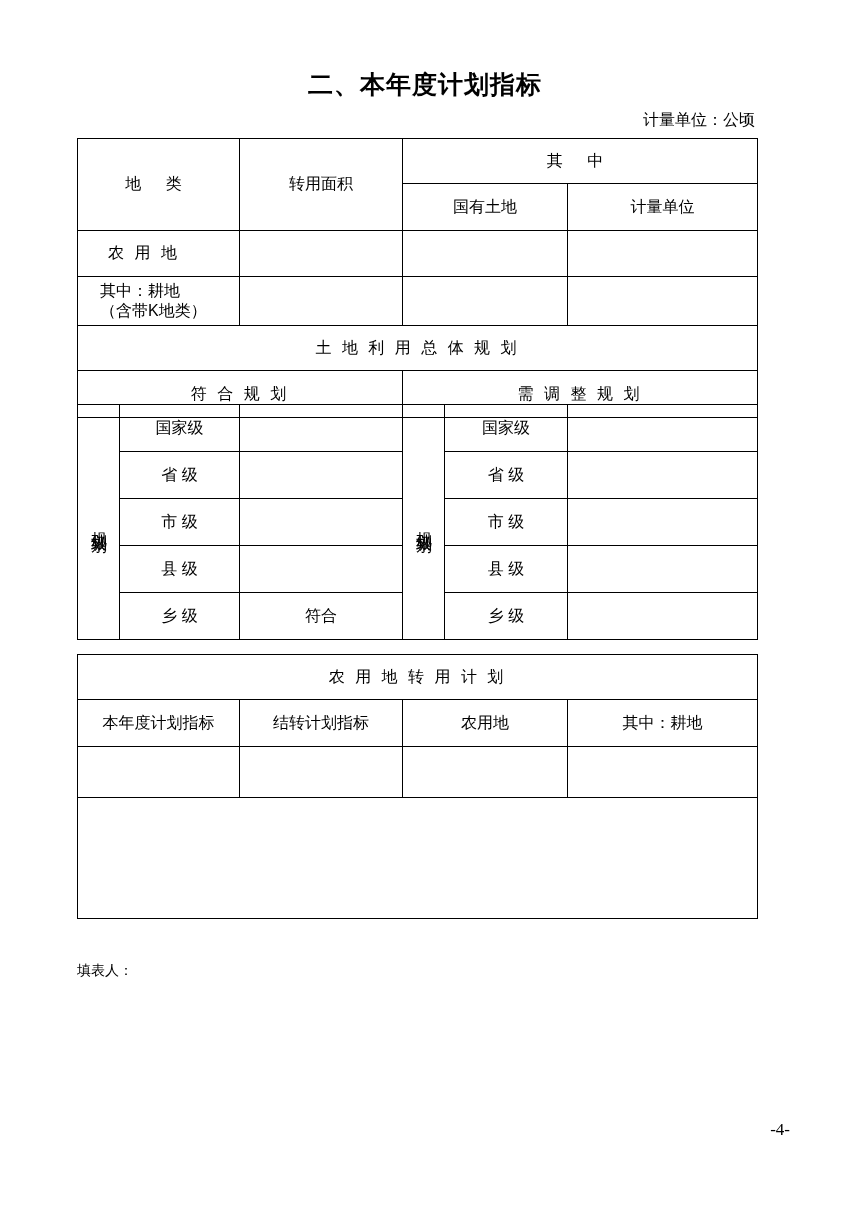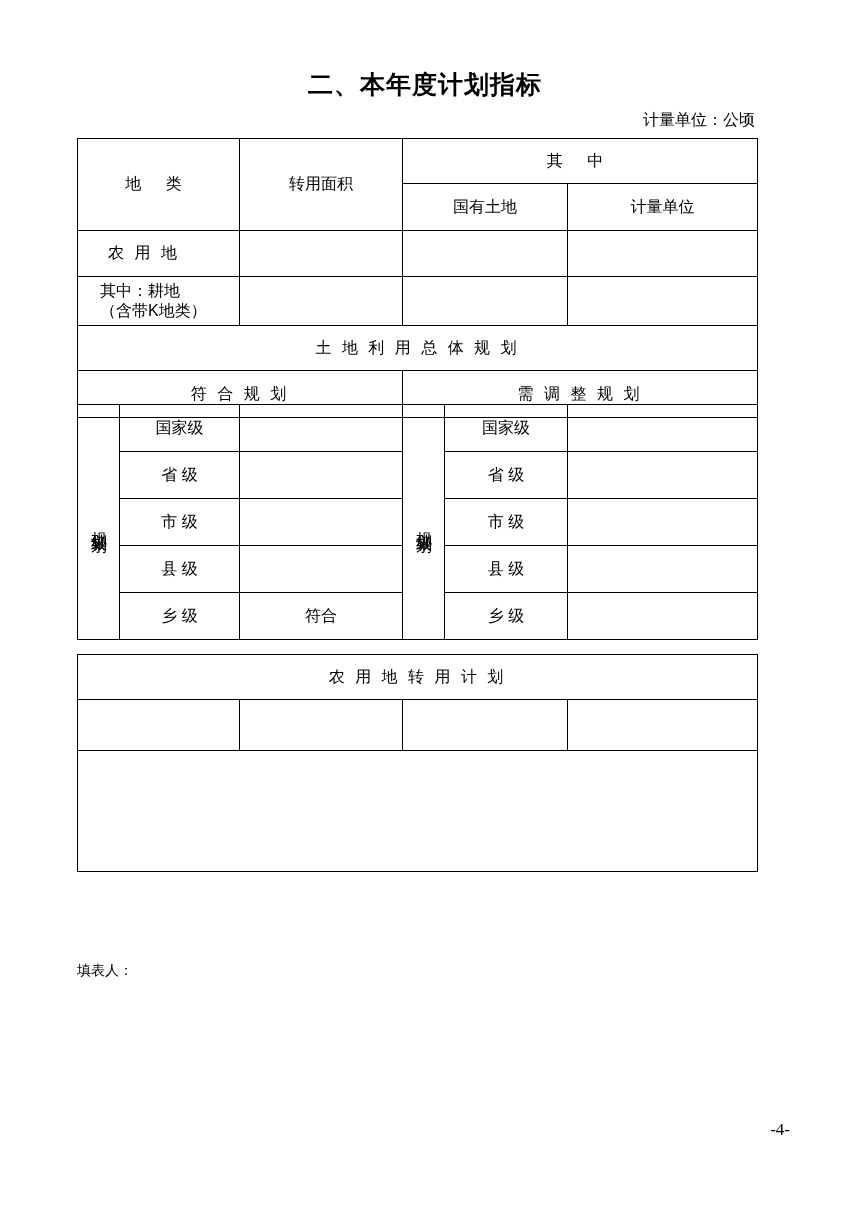--- a/index.html
+++ b/index.html
@@ -220,20 +220,26 @@
       <col style="width:165px">
       <col style="width:190px">
     </colgroup>
     <tbody>
       <tr>
         <td colspan="4" class="h44">
           <span class="sp1">农  用  地  转  用  计  划</span>
         </td>
       </tr>
       <tr>
+        <td class="h46">本年度计划指标</td>
+        <td class="h46">结转计划指标</td>
+        <td class="h46">农用地</td>
+        <td class="h46">其中：耕地</td>
+      </tr>
+      <tr>
         <td class="h50"></td>
         <td class="h50"></td>
         <td class="h50"></td>
         <td class="h50"></td>
       </tr>
       <tr>
         <td colspan="4" class="h120"></td>
       </tr>
     </tbody>
   </table>

